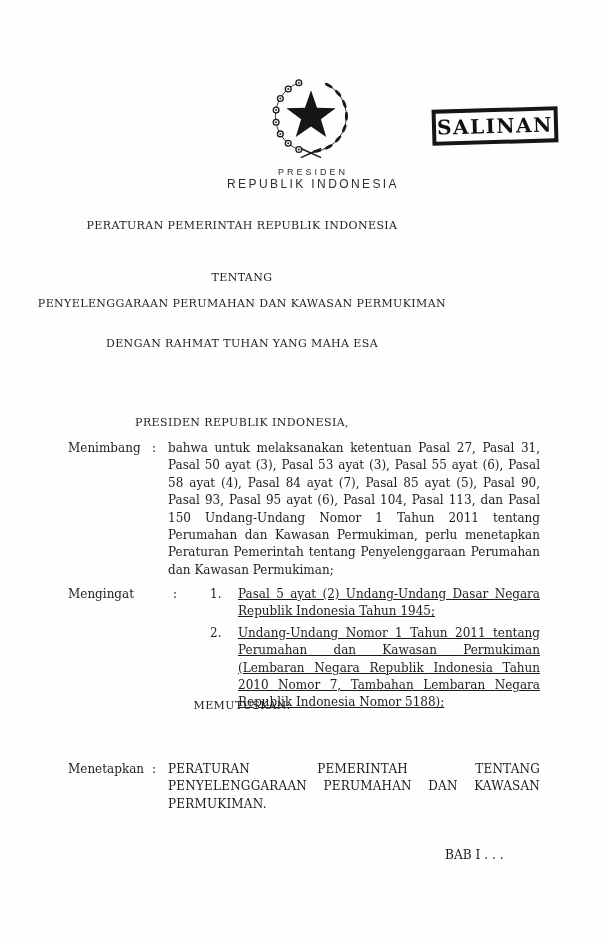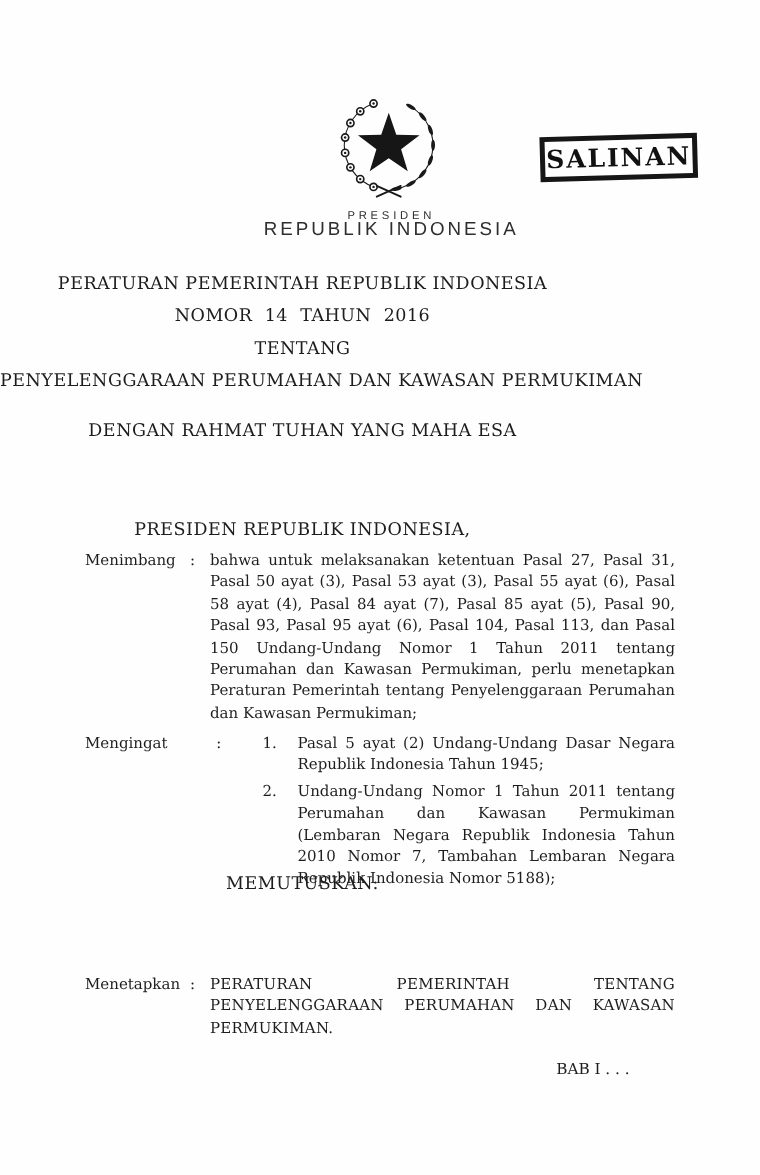--- a/index.html
+++ b/index.html
@@ -37,21 +37,21 @@
     font-family: Liberation Sans, sans-serif;
     color: #2e2e2e;
     white-space: nowrap;
   }
   .letterhead .lh1 {
     font-size: 9px;
     letter-spacing: 3px;
     line-height: 12px;
   }
   .letterhead .lh2 {
-    font-size: 15px;
+    font-size: 12px;
     letter-spacing: 2.4px;
     line-height: 12px;
   }
 
   .stamp {
     position: absolute;
     left: 432px;
     top: 108px;
     width: 118px;
     height: 28px;
@@ -68,21 +68,21 @@
     letter-spacing: 1.5px;
     color: #111;
   }
 
   
   .cline {
     position: absolute;
     left: 0;
     width: 484px;
     text-align: center;
-    font-size: 14px;
+    font-size: 11px;
     letter-spacing: 0.4px;
     white-space: nowrap;
   }
   .t1 { top: 219px; }
   .t2 { top: 245px; word-spacing: 5px; }
   .t3 { top: 271px; }
   .t4 { top: 297px; }
   .inv { top: 337px; }
   .auth { top: 372px; margin-top: 44px; }
   .memutuskan { top: 699px; text-align: center; }
@@ -97,31 +97,31 @@
     font-size: 12px;
     line-height: 17.4px;
     margin-top: 28px;
   }
   .row .label { width: 84px; flex: none; }
   .row .colon { width: 16px; flex: none; text-align: left; }
   .row .body  { flex: 1 1 auto; }
 
   .menimbang-row  { top: 412px; }
   .mengingat-row  { top: 558px; gap: 21px; }
-  .menetapkan-row { top: 751px; justify-content: flex-end; }
+  .menetapkan-row { top: 733px; justify-content: flex-end; }
 
   .justify {
     text-align: justify;
     text-justify: inter-word;
   }
 
   .num-item { display: flex; align-items: flex-start; }
   .num-item + .num-item { margin-top: 4px; }
   .num-item .num { width: 28px; flex: none; }
-  .num-item .itext { flex: 1 1 auto; }
+  .num-item .itext { flex: 1 1 auto; text-decoration: underline; }
 
   .menetapkan-row .body { letter-spacing: 0.2px; }
 
   
   .footer-cont {
     position: absolute;
     left: 445px;
     top: 848px;
     font-size: 12.2px;
     white-space: nowrap;
@@ -183,21 +183,20 @@
   <div class="letterhead">
     <div class="lh1">PRESIDEN</div>
     <div class="lh2">REPUBLIK INDONESIA</div>
   </div>
 
   <div class="stamp">
     <span>SALINAN</span>
   </div>
 
   <div class="cline t1">PERATURAN PEMERINTAH REPUBLIK INDONESIA</div>
-  <div class="cline t2">NOMOR 14 TAHUN 2016</div>
   <div class="cline t3">TENTANG</div>
   <div class="cline inv">DENGAN RAHMAT TUHAN YANG MAHA ESA</div>
 
   <div class="cline t4">PENYELENGGARAAN PERUMAHAN DAN KAWASAN PERMUKIMAN</div>
   <div class="cline auth">PRESIDEN REPUBLIK INDONESIA,</div>
 
   <div class="row menimbang-row">
     <div class="label">Menimbang</div>
     <div class="colon">:</div>
     <div class="body justify">bahwa untuk melaksanakan ketentuan Pasal 27, Pasal 31, Pasal 50 ayat (3), Pasal 53 ayat (3), Pasal 55 ayat (6), Pasal 58 ayat (4), Pasal 84 ayat (7), Pasal 85 ayat (5), Pasal 90, Pasal 93, Pasal 95 ayat (6), Pasal 104, Pasal 113, dan Pasal 150 Undang-Undang Nomor 1 Tahun 2011 tentang Perumahan dan Kawasan Permukiman, perlu menetapkan Peraturan Pemerintah tentang Penyelenggaraan Perumahan dan Kawasan Permukiman;</div>

